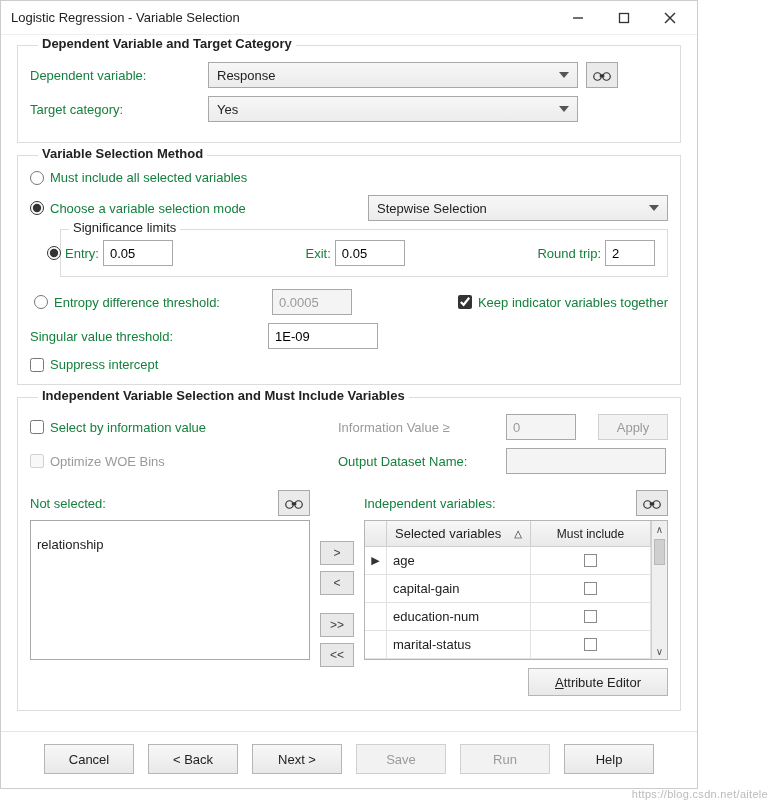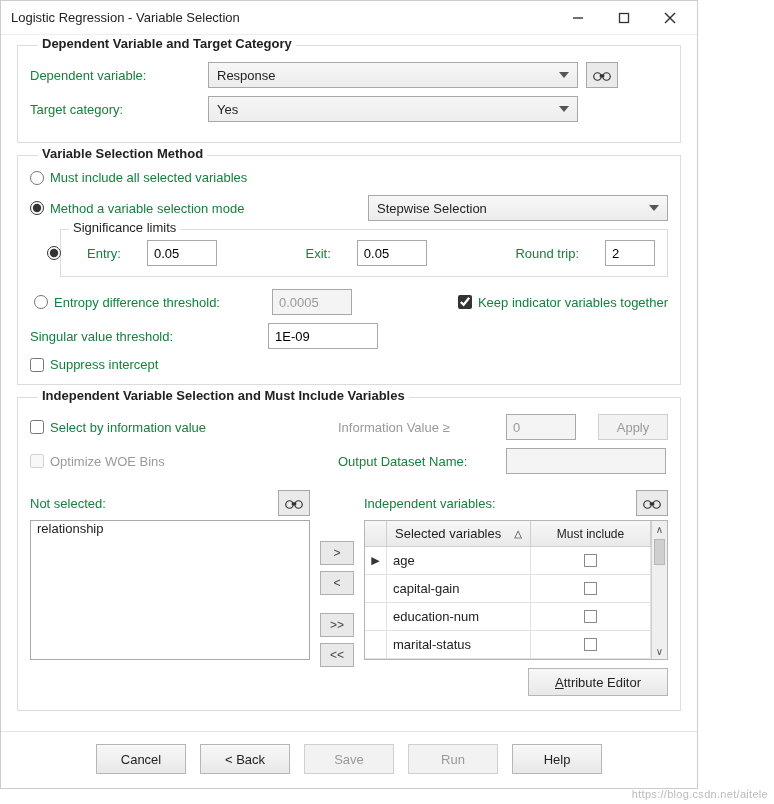--- a/index.html
+++ b/index.html
@@ -18,21 +18,21 @@
 .sel::after { content: ""; position: absolute; right: 8px; top: 50%; width: 0; height: 0; border-left: 5px solid transparent; border-right: 5px solid transparent; border-top: 6px solid #555; transform: translateY(-50%); }
 .iconbtn { width: 32px; height: 26px; border: 1px solid #a8a8a8; background: #eaeaea; display: flex; align-items: center; justify-content: center; }
 .txt { height: 26px; border: 1px solid #a8a8a8; padding: 12px 6px; background: #fff; }
 .radio, .check { width: 14px; height: 14px; margin: 0; }
 .radio-row, .check-row { display: flex; align-items: center; gap: 6px; }
 .fieldset { border: 1px solid #dcdcdc; padding: 10px 12px; margin-left: 30px; position: relative; }
 .fieldset .fs-title { position: absolute; top: -10px; left: 8px; background: #fff; padding: 0 4px; font-size: 13px; }
 .btn { height: 30px; min-width: 90px; border: 1px solid #b5b5b5; background: linear-gradient(#f8f8f8,#e8e8e8); display: flex; align-items: center; justify-content: center; padding: 0 12px; }
 .btn.disabled { color: #9a9a9a; border-color: #d0d0d0; background: #f2f2f2; }
 .bottom-bar { display: flex; justify-content: center; gap: 14px; padding: 12px 0 14px 0; border-top: 1px solid #e5e5e5; }
-.listbox { border: 1px solid #a8a8a8; background: #fff; height: 140px; padding: 0 6px; overflow: auto; }
+.listbox { border: 1px solid #a8a8a8; background: #fff; height: 140px; padding: 16px 6px; overflow: auto; }
 .movebtn { width: 34px; height: 24px; border: 1px solid #b0b0b0; background: #e9e9e9; display: flex; align-items: center; justify-content: center; font-size: 12px; color: #444; }
 .grid { border: 1px solid #b5b5b5; height: 140px; display: flex; }
 .grid-main { flex: 1; display: flex; flex-direction: column; overflow: hidden; }
 .grid-scroll { width: 16px; background: #efefef; border-left: 1px solid #cfcfcf; position: relative; display: flex; flex-direction: column; }
 .scroll-arrow { height: 16px; display:flex; align-items:center; justify-content:center; font-size:10px; color:#555; }
 .scroll-thumb { background: #cfcfcf; flex: 0 0 26px; margin: 2px; border: 1px solid #b8b8b8; }
 .scroll-track { flex: 1; }
 .grid-header { display: flex; height: 26px; background: linear-gradient(#f7f7f7,#e9e9e9); border-bottom: 1px solid #cfcfcf; }
 .grid-header .hcell { border-right: 1px solid #cfcfcf; display: flex; align-items: center; justify-content: center; font-size: 12px; }
 .grid-body { flex: 1; overflow: hidden; }
@@ -100,30 +100,30 @@
       <div class="group-title">Variable Selection Method</div>
 
       <div class="radio-row" style="margin:6px 0 10px 0">
         <input type="radio" class="radio" name="selmode" style="">
         <span class="lbl">Must include all selected variables</span>
       </div>
 
       <div class="row" style="align-items:center">
         <div class="radio-row" style="width:330px">
           <input type="radio" class="radio checked" name="selmode" checked="" style="">
-          <span class="lbl">Method a variable selection mode</span>
+          <span class="lbl">Choose a variable selection mode</span>
         </div>
         <div class="sel" style="flex:1">
           <span>Stepwise Selection</span>
         </div>
       </div>
 
       <div class="fieldset">
         <div class="fs-title">Significance limits</div>
-        <div class="row" style="margin:0; gap:26px; align-items:center">
+        <div class="row" style="margin:0; gap:4px; align-items:center">
           <div class="radio-row" style="margin-left:-26px">
             <input type="radio" class="radio checked" name="sigmode" checked="" style="">
           </div>
           <span class="lbl">Entry:</span>
           <input class="txt" style="width: 70px;" value="0.05">
           <div style="flex:1"></div>
           <span class="lbl">Exit:</span>
           <input class="txt" style="width: 70px;" value="0.05">
           <div style="flex:1"></div>
           <span class="lbl">Round trip:</span>
@@ -275,20 +275,23 @@
     </div>
   </div>
 
   <div class="bottom-bar">
     <div class="btn">
         <span>Cancel</span>
       </div>
     <div class="btn">
         <span>&lt; Back</span>
       </div>
+    <div class="btn">
+        <span>Next &gt;</span>
+      </div>
     <div class="btn disabled">
         <span>Save</span>
       </div>
     <div class="btn disabled">
         <span>Run</span>
       </div>
     <div class="btn">
         <span>Help</span>
       </div>
   </div>

